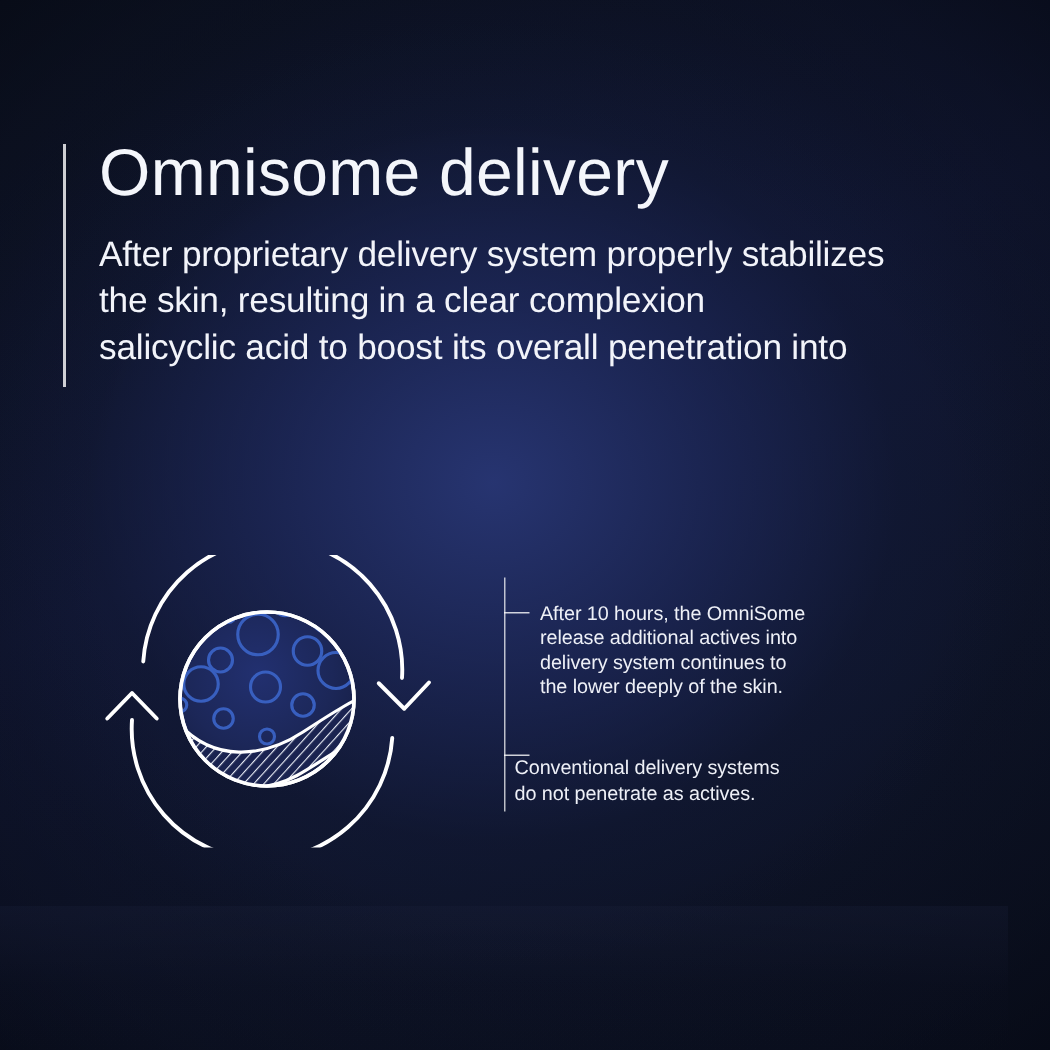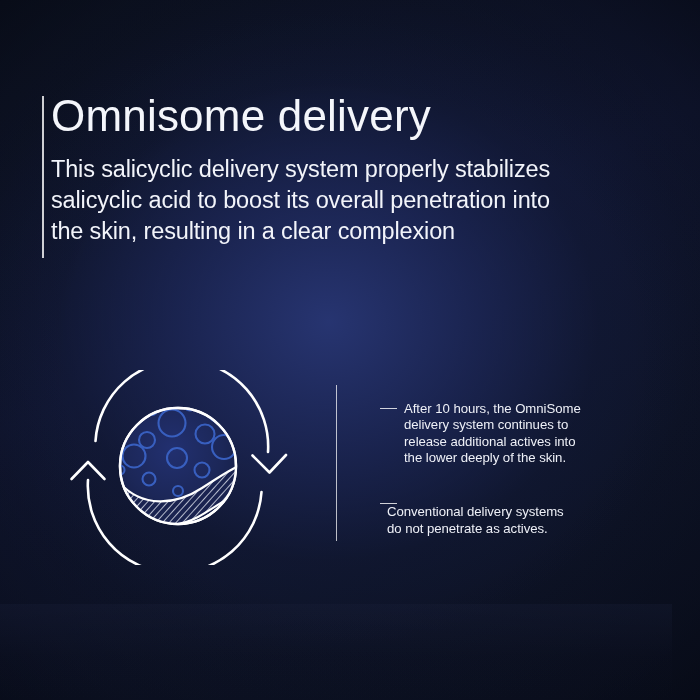--- a/index.html
+++ b/index.html
@@ -46,21 +46,21 @@
     background: linear-gradient(180deg, rgba(26,32,58,0.30) 0%, rgba(16,20,40,0.10) 55%, rgba(10,14,30,0) 100%);
     pointer-events: none;
   }
 
   
   .header {
     position: absolute;
     left: 42px;
     top: 94px;
     width: 610px;
-    padding-left: 9px;
+    padding-left: 24px;
   }
 
   .accent-rule {
     position: absolute;
     left: 0;
     top: 2px;
     width: 1.6px;
     height: 162px;
     background: rgba(255,255,255,0.80);
   }
@@ -109,21 +109,20 @@
     width: 1.4px;
     height: 156px;
     background: rgba(255,255,255,0.72);
   }
 
   .callout {
     position: absolute;
     left: 0;
     display: flex;
     align-items: flex-start;
-    padding-left: 44px;
   }
   .callout.first { top: 19px; }
   .callout.second { top: 114px; flex-direction: column; }
 
   .tick {
     flex: 0 0 auto;
     width: 17px;
     height: 1.4px;
     margin-top: 7px;
     background: rgba(255,255,255,0.80);
@@ -146,23 +145,23 @@
 
   <div class="vignette"></div>
   <div class="sheen"></div>
 
   <div class="header">
     <div class="accent-rule"></div>
 
     <div class="headline">Omnisome delivery</div>
 
     <div class="subcopy">
-      <span class="ln">This salicyclic delivery system properly stabilizes</span>
+      <span class="ln">After proprietary delivery system properly stabilizes</span>
+      <span class="ln">the skin, resulting in a clear complexion</span>
       <span class="ln">salicyclic acid to boost its overall penetration into</span>
-      <span class="ln">the skin, resulting in a clear complexion</span>
     </div>
   </div>
 
   <div class="diagram">
     <svg width="245" height="195" viewBox="55 370 245 195" xmlns="http://www.w3.org/2000/svg">
       <defs>
 
         <pattern id="hatch" width="5" height="5" patternUnits="userSpaceOnUse" patternTransform="rotate(42)">
           <rect width="5" height="5" fill="#1a2350"></rect>
           <line x1="0" y1="0" x2="0" y2="5" stroke="#e9edf6" stroke-width="1.5"></line>
@@ -229,22 +228,22 @@
     </svg>
   </div>
 
   <div class="callouts">
     <div class="callout-spine"></div>
 
     <div class="callout first">
       <div class="tick"></div>
       <div class="callout-text">
         <span class="ln">After 10 hours, the OmniSome</span>
+        <span class="ln">release additional actives into</span>
         <span class="ln">delivery system continues to</span>
-        <span class="ln">release additional actives into</span>
         <span class="ln">the lower deeply of the skin.</span>
       </div>
     </div>
 
     <div class="callout second">
       <div class="tick"></div>
       <div class="callout-text">
         <span class="ln">Conventional delivery systems</span>
         <span class="ln">do not penetrate as actives.</span>
       </div>

